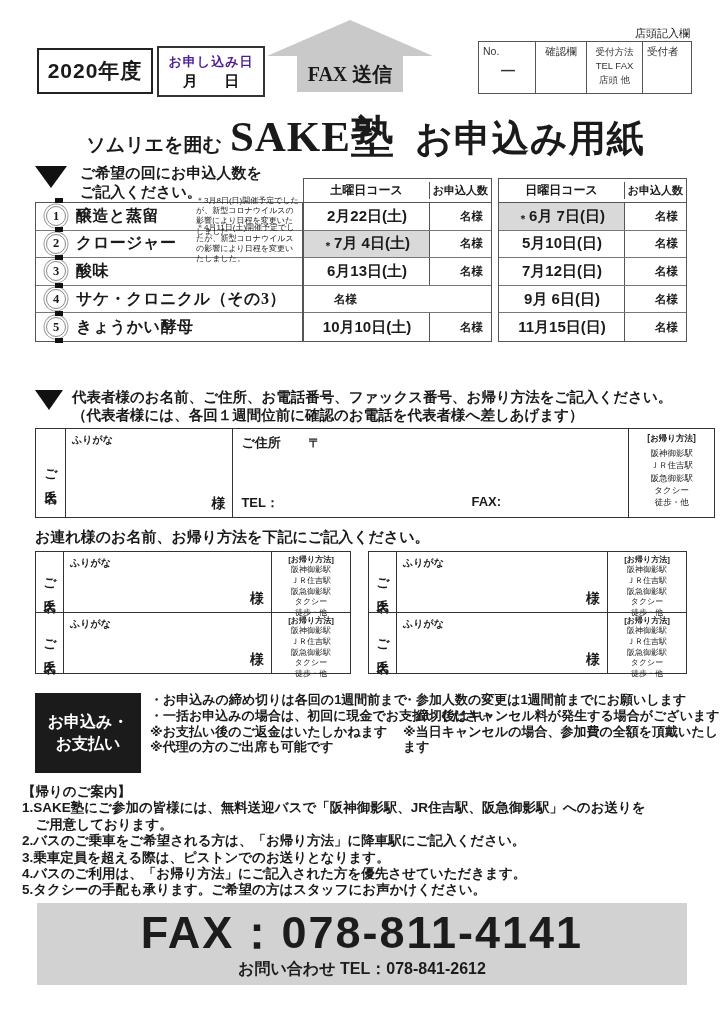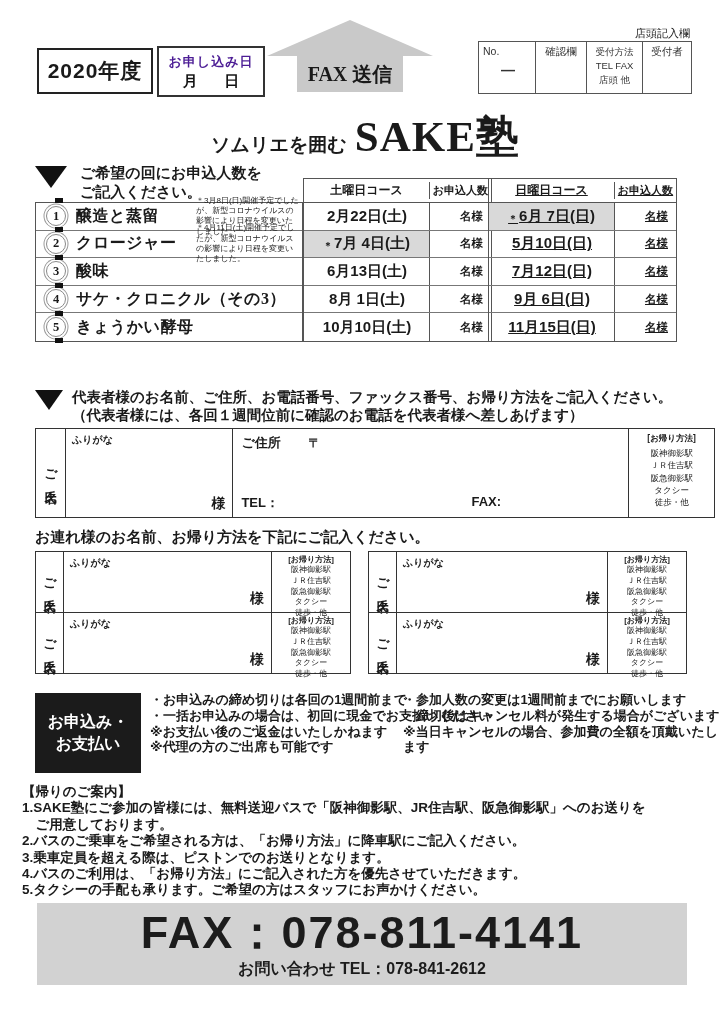--- a/index.html
+++ b/index.html
@@ -24,21 +24,21 @@
             font-family:"Liberation Serif","DejaVu Serif",serif;font-size:20px;font-weight:bold;color:#1a1a1a;}
   .store-label{left:478px;top:26px;width:212px;text-align:right;font-size:11px;color:#222;}
   .store-table{left:478px;top:41px;width:212px;height:51px;border:1px solid #555;
                display:flex;}
   .store-cell{border-right:1px solid #555;padding:3px 4px;font-size:10.5px;color:#333;box-sizing:border-box;}
   .store-cell:last-child{border-right:none;}
   .sc-no{width:57px;position:relative;}
   .sc-no .dash{position:absolute;left:22px;top:20px;font-size:14px;font-weight:bold;}
   .sc-confirm{width:51px;text-align:center;}
   .sc-method{width:56px;line-height:1.45;text-align:center;font-size:9.5px;}
-  .sc-staff{width:48px;text-align:center;}
+  .sc-staff{width:48px;}
 
   
   .main-title{left:4px;top:108px;width:723px;display:flex;align-items:baseline;justify-content:center;
               font-family:"Liberation Serif","DejaVu Serif",serif;}
   .title-prefix{font-size:19px;font-weight:bold;margin-right:8px;}
   .title-main{font-size:43px;font-weight:600;letter-spacing:1px;}
   .title-suffix{font-size:37px;font-weight:bold;margin-left:20px;letter-spacing:1px;}
 
   
   .tri{width:0;height:0;border-left:16px solid transparent;border-right:16px solid transparent;
@@ -150,20 +150,21 @@
       <div>受付方法</div>
       <div>TEL FAX</div>
       <div>店頭 他</div>
     </div>
     <div class="store-cell sc-staff">受付者</div>
   </div>
 
   <div class="abs main-title">
     <span class="title-prefix">ソムリエを囲む</span>
     <span class="title-main">SAKE塾</span>
+    <span class="title-suffix">お申込み用紙</span>
   </div>
 
   <div class="abs tri" style="left:35px;top:166px;"></div>
   <div class="abs intro-text">
     <div>ご希望の回にお申込人数を</div>
     <div>ご記入ください。</div>
   </div>
 
   <div class="abs ctable">
 
@@ -225,36 +226,32 @@
         <div class="cell-count">名様</div>
       </div>
       <div class="sb-row">
         <div class="cell-date">
             <span class="ast"></span>
             <span>6月13日(土)</span>
           </div>
         <div class="cell-count">名様</div>
       </div>
       <div class="sb-row">
-        <div class="cell-date">
-            <span class="ast"></span>
-            <span>8月 1日(土)</span>
-          </div>
         <div class="cell-count">名様</div>
       </div>
       <div class="sb-row">
         <div class="cell-date">
             <span class="ast"></span>
             <span>10月10日(土)</span>
           </div>
         <div class="cell-count">名様</div>
       </div>
     </div>
 
-    <div class="sub-b" style="left:453px;text-decoration:underline;">
+    <div class="sub-b" style="left:463px;">
       <div class="sb-head">
         <div class="sb-hcell cell-date" style="font-size:12px;">日曜日コース</div>
         <div class="sb-hcell" style="width:61px;font-size:11px;">お申込人数</div>
       </div>
       <div class="sb-row">
         <div class="cell-date hl">
             <span class="ast">＊</span>
             <span>6月 7日(日)</span>
           </div>
         <div class="cell-count">名様</div>

